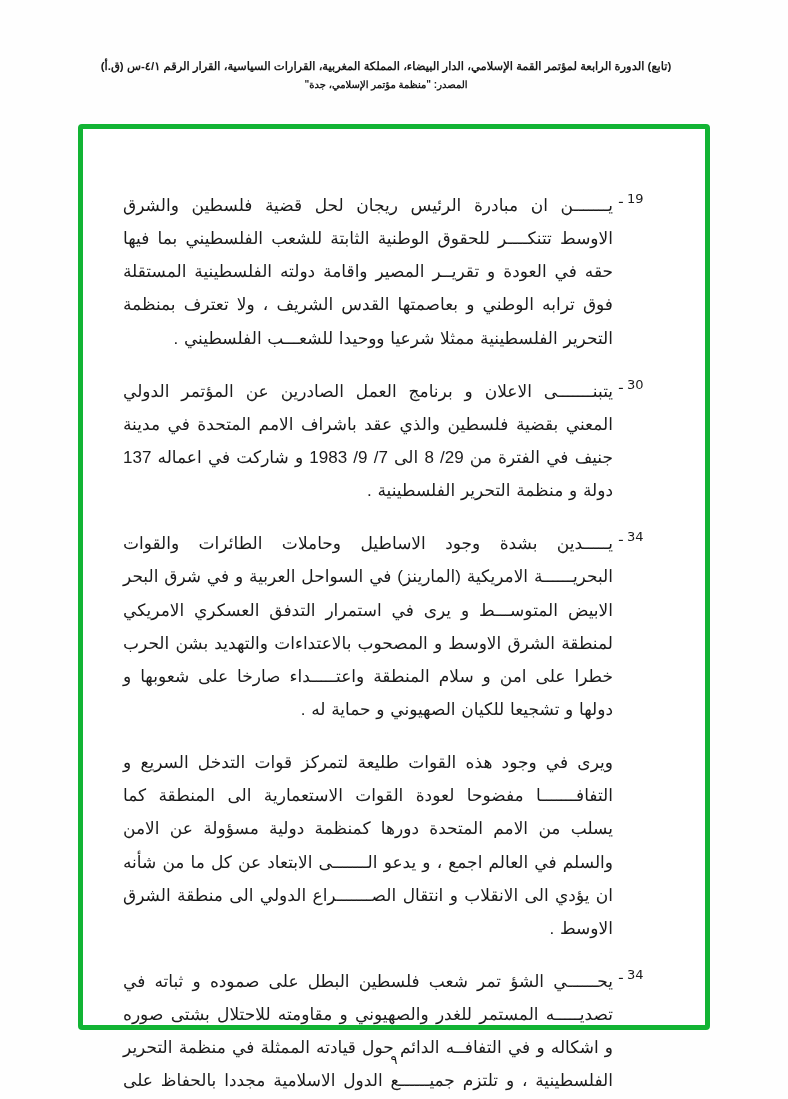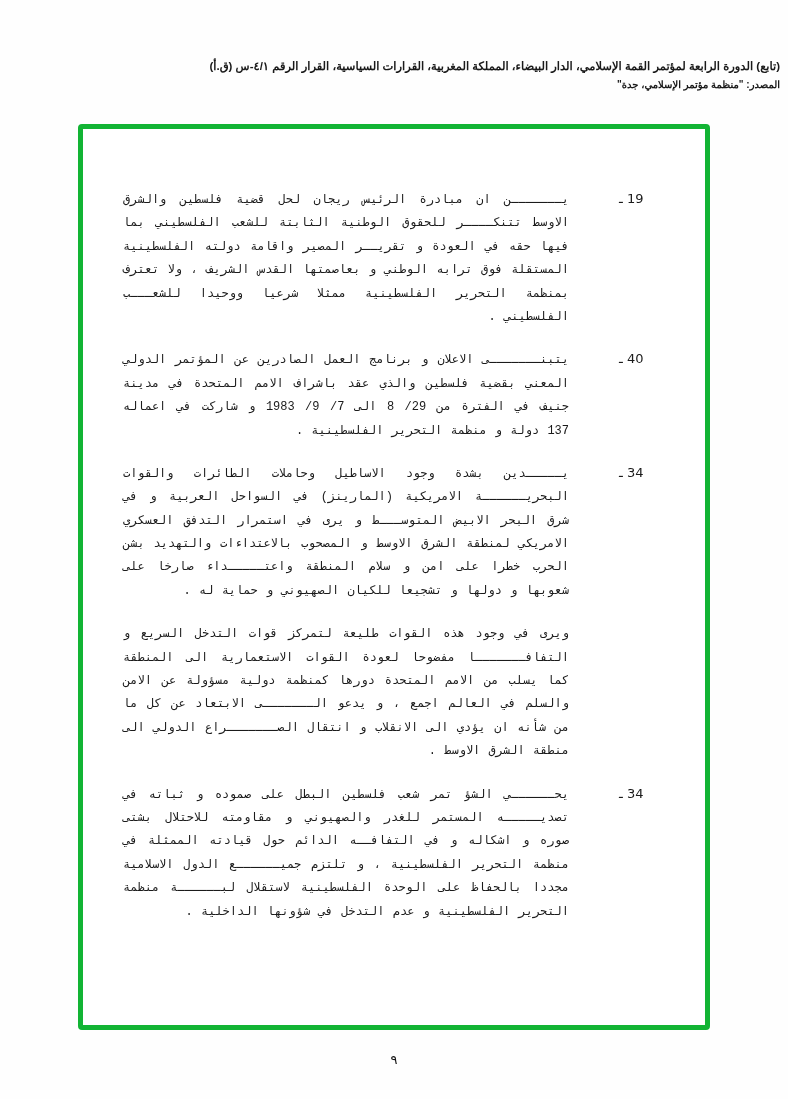--- a/index.html
+++ b/index.html
@@ -18,21 +18,22 @@
   .page {
     position: absolute;
     inset: 0;
     background: #fefefe;
   }
   
   .header {
     position: absolute;
     top: 58px;
     left: 0;
-    right: 8px;
+    right: 16px;
+    text-align: center;
     direction: rtl;
   }
   .header-line1 {
     font-size: 11.5px;
     font-weight: bold;
     color: #1a1a1a;
     letter-spacing: 0px;
     line-height: 1.5;
     white-space: nowrap;
   }
@@ -73,30 +74,29 @@
   .para-num {
     flex: 0 0 46px;
     font-size: 13px;
     color: #1b1b1b;
     text-align: left;
     padding-top: 2px;
     padding-left: 6px;
     font-family: "DejaVu Sans", sans-serif;
     white-space: nowrap;
     letter-spacing: -0.3px;
-    margin-left: 44px;
   }
   .para-body {
     flex: 1 1 auto;
-    font-size: 12px;
+    font-size: 17px;
     line-height: 1.95;
     text-align: justify;
     text-align-last: right;
     color: #1b1b1b;
-    font-family: Liberation Mono, monospace;
+    font-family: Liberation Sans, sans-serif;
     word-spacing: 1px;
   }
   .para.no-num .para-num { visibility: hidden; }
   
   .page-number {
     position: absolute;
     top: 1052px;
     left: 0;
     right: 0;
     text-align: center;
@@ -117,21 +117,21 @@
 
   <div class="frame">
     <div class="frame-inner">
 
       <div class="para">
         <div class="para-num">19 ـ</div>
         <div class="para-body">يـــــــن ان مبادرة الرئيس ريجان لحل قضية فلسطين والشرق الاوسط تتنكــــر للحقوق الوطنية الثابتة للشعب الفلسطيني بما فيها حقه في العودة و تقريــر المصير واقامة دولته الفلسطينية المستقلة فوق ترابه الوطني و بعاصمتها القدس الشريف ، ولا تعترف بمنظمة التحرير الفلسطينية ممثلا شرعيا ووحيدا للشعـــب الفلسطيني .</div>
       </div>
 
       <div class="para">
-        <div class="para-num">40 ـ</div>
+        <div class="para-num">30 ـ</div>
         <div class="para-body">يتبنـــــــى الاعلان و برنامج العمل الصادرين عن المؤتمر الدولي المعني بقضية فلسطين والذي عقد باشراف الامم المتحدة في مدينة جنيف في الفترة من 29/ 8 الى 7/ 9/ 1983 و شاركت في اعماله 137 دولة و منظمة التحرير الفلسطينية .</div>
       </div>
 
       <div class="para">
         <div class="para-num">34 ـ</div>
         <div class="para-body">يـــــدين بشدة وجود الاساطيل وحاملات الطائرات والقوات البحريــــــة الامريكية (المارينز) في السواحل العربية و في شرق البحر الابيض المتوســـط و يرى في استمرار التدفق العسكري الامريكي لمنطقة الشرق الاوسط و المصحوب بالاعتداءات والتهديد بشن الحرب خطرا على امن و سلام المنطقة واعتـــــداء صارخا على شعوبها و دولها و تشجيعا للكيان الصهيوني و حماية له .</div>
       </div>
 
       <div class="para no-num">
         <div class="para-num"></div>

